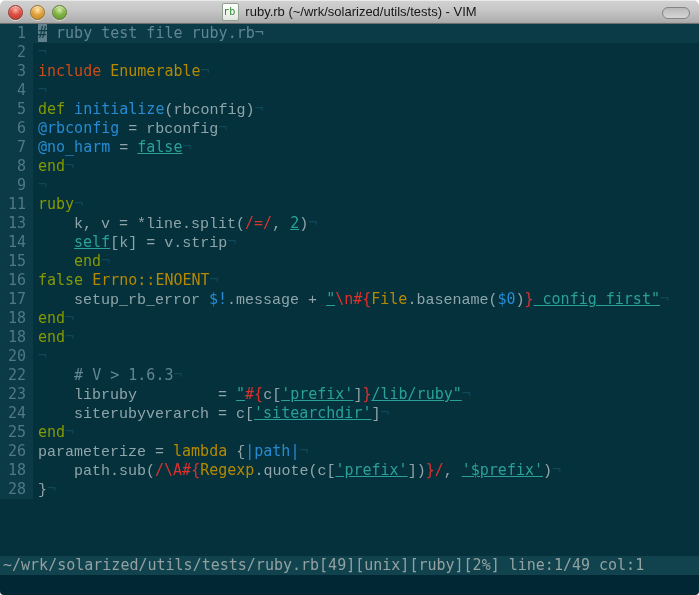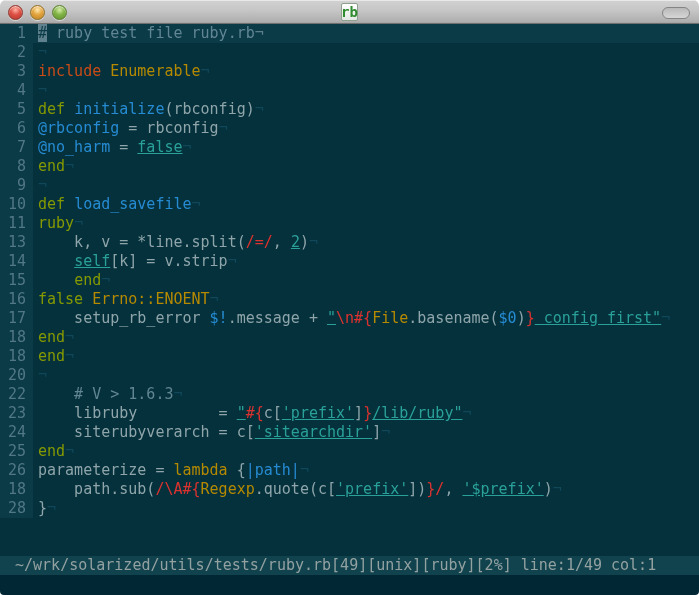--- a/index.html
+++ b/index.html
@@ -21,22 +21,22 @@
   .lights{position:absolute;left:8px;top:5px;display:flex;gap:7px;}
   .light{width:13px;height:13px;border-radius:50%;box-shadow:inset 0 1px 1px rgba(255,255,255,.7), 0 1px 0 rgba(255,255,255,.5);}
   .light.red{background:radial-gradient(circle at 50% 30%,#ffb4a6 0%,var(--tl_red) 45%,#b33a2e 100%);border:1px solid #8e352b;}
   .light.yellow{background:radial-gradient(circle at 50% 30%,#ffe9b0 0%,var(--tl_yellow) 45%,#bd8326 100%);border:1px solid #93712a;}
   .light.green{background:radial-gradient(circle at 50% 30%,#d8eeaa 0%,var(--tl_green) 45%,#5f8f33 100%);border:1px solid #5c7f31;}
   .titlegroup{display:flex;align-items:center;gap:6px;}
   .docicon{
     width:15px;height:16px;border-radius:2px;
     background:linear-gradient(#ffffff,#e3e7e3);
     border:1px solid #8fa08f;
-    display:flex;align-items:center;justify-content:center;
-    font-size:14px;font-weight:bold;color:#2e8b2e;
+    display:flex;align-items:center;
+    font-size:10px;font-weight:normal;color:#2e8b2e;
     font-family:"DejaVu Sans Mono",monospace;
   }
   .title{
     font-family:"Liberation Sans",sans-serif;
     font-size:13px;color:#161616;white-space:nowrap;
   }
   .pill{
     position:absolute;right:9px;top:7px;width:26px;height:10px;border-radius:6px;
     background:linear-gradient(#b9b9b9,#d6d6d6);
     border:1px solid #848484;
@@ -44,53 +44,54 @@
   
   .editor{flex:none;height:532px;background:var(--bg);overflow:hidden;}
   .line{display:flex;height:19px;line-height:19px;font-size:15px;}
   .line.cursorline{background:var(--bg_hl);}
   .lnum{
     flex:none;width:26px;padding-right:7px;text-align:right;
     background:var(--bg_hl);color:var(--linenr);white-space:pre;
   }
   .line.cursorline .lnum{background:var(--bg_hl);}
   .ltext{flex:1;padding-left:5px;white-space:pre;color:var(--fg);}
-  .c-def{color:var(--fg);}
+  .c-def{color:var(--fg);font-family:Liberation Mono, monospace;}
   .c-com{color:var(--com);}
   .c-kw{color:var(--green);}
   .c-inc{color:var(--orange);}
   .c-typ{color:var(--yellow);}
   .c-fn{color:var(--blue);}
   .c-str{color:var(--cyan);text-decoration:underline;}
   .c-spec{color:var(--red);}
   .c-cur{background:var(--cursor_bg);color:var(--cursor_fg);}
   .c-eol{color:var(--eol);}
   .c-eol.bright{color:var(--eol_bright);}
   
   .statusline{
     flex:none;height:19px;line-height:19px;font-size:15px;
     background:var(--status_bg);color:var(--status_fg);
-    padding-left:15px;white-space:pre;
+    padding-left:3px;white-space:pre;
   }
   .cmdline{flex:1;background:var(--cmd_bg);}
 </style>
 </head>
 <body>
 
 <div class="window">
   <div class="titlebar">
     <div class="lights">
       <div class="light red"></div>
       <div class="light yellow"></div>
       <div class="light green"></div>
     </div>
     <div class="titlegroup">
       <div class="docicon">
         <span>rb</span>
       </div>
+      <span class="title">ruby.rb (~/wrk/solarized/utils/tests) - VIM</span>
     </div>
     <div class="pill"></div>
   </div>
 
   <div class="editor" id="code-lines">
       <div class="line cursorline">
         <span class="lnum">1</span>
         <span class="ltext"><span class="c-cur">#</span><span class="c-com"> ruby test file ruby.rb</span><span class="c-eol bright">¬</span></span>
       </div>
       <div class="line">
@@ -117,24 +118,20 @@
         <span class="lnum">7</span>
         <span class="ltext"><span class="c-fn">@no_harm</span><span class="c-def"> = </span><span class="c-str">false</span><span class="c-eol">¬</span></span>
       </div>
       <div class="line">
         <span class="lnum">8</span>
         <span class="ltext"><span class="c-kw">end</span><span class="c-eol">¬</span></span>
       </div>
       <div class="line">
         <span class="lnum">9</span>
         <span class="ltext"><span class="c-eol">¬</span></span>
-      </div>
-      <div class="line">
-        <span class="lnum">10</span>
-        <span class="ltext"><span class="c-kw">def</span><span class="c-def"> </span><span class="c-fn">load_savefile</span><span class="c-eol">¬</span></span>
       </div>
       <div class="line">
         <span class="lnum">11</span>
         <span class="ltext"><span class="c-kw">ruby</span><span class="c-eol">¬</span></span>
       </div>
       <div class="line">
         <span class="lnum">13</span>
         <span class="ltext"><span class="c-def">    k, v = *line.split(</span><span class="c-spec">/=/</span><span class="c-def">, </span><span class="c-str">2</span><span class="c-def">)</span><span class="c-eol">¬</span></span>
       </div>
       <div class="line">

